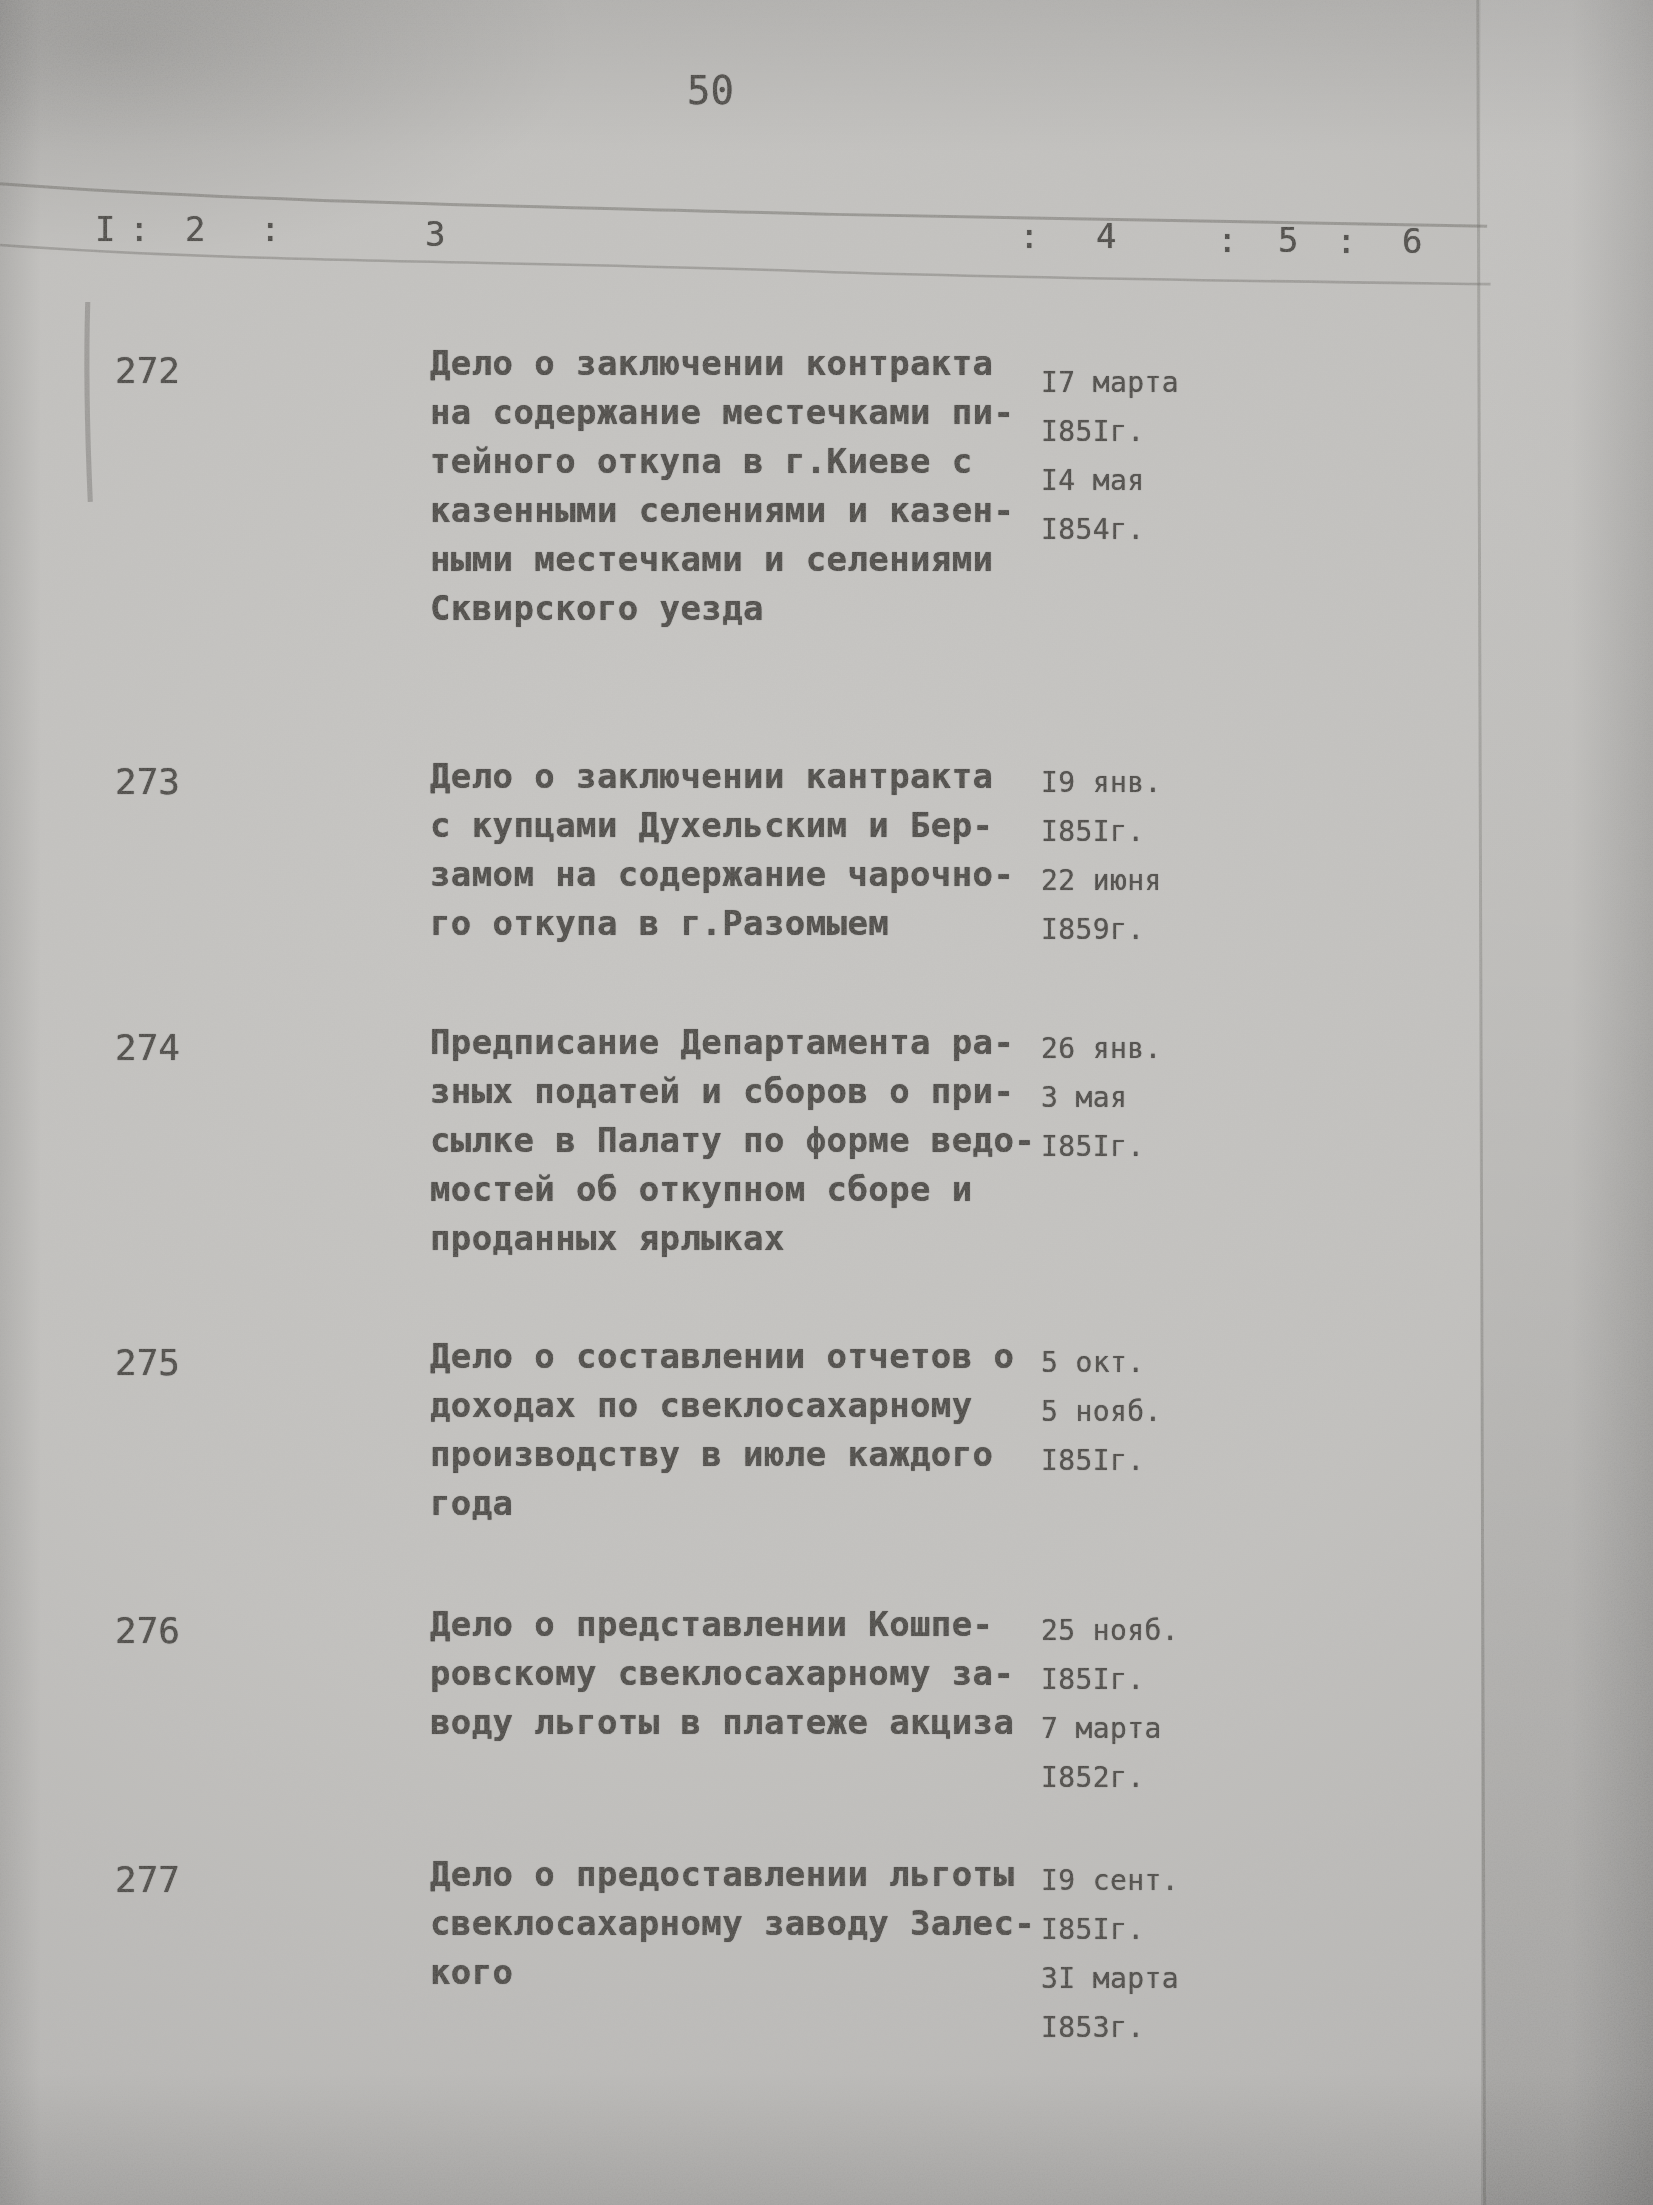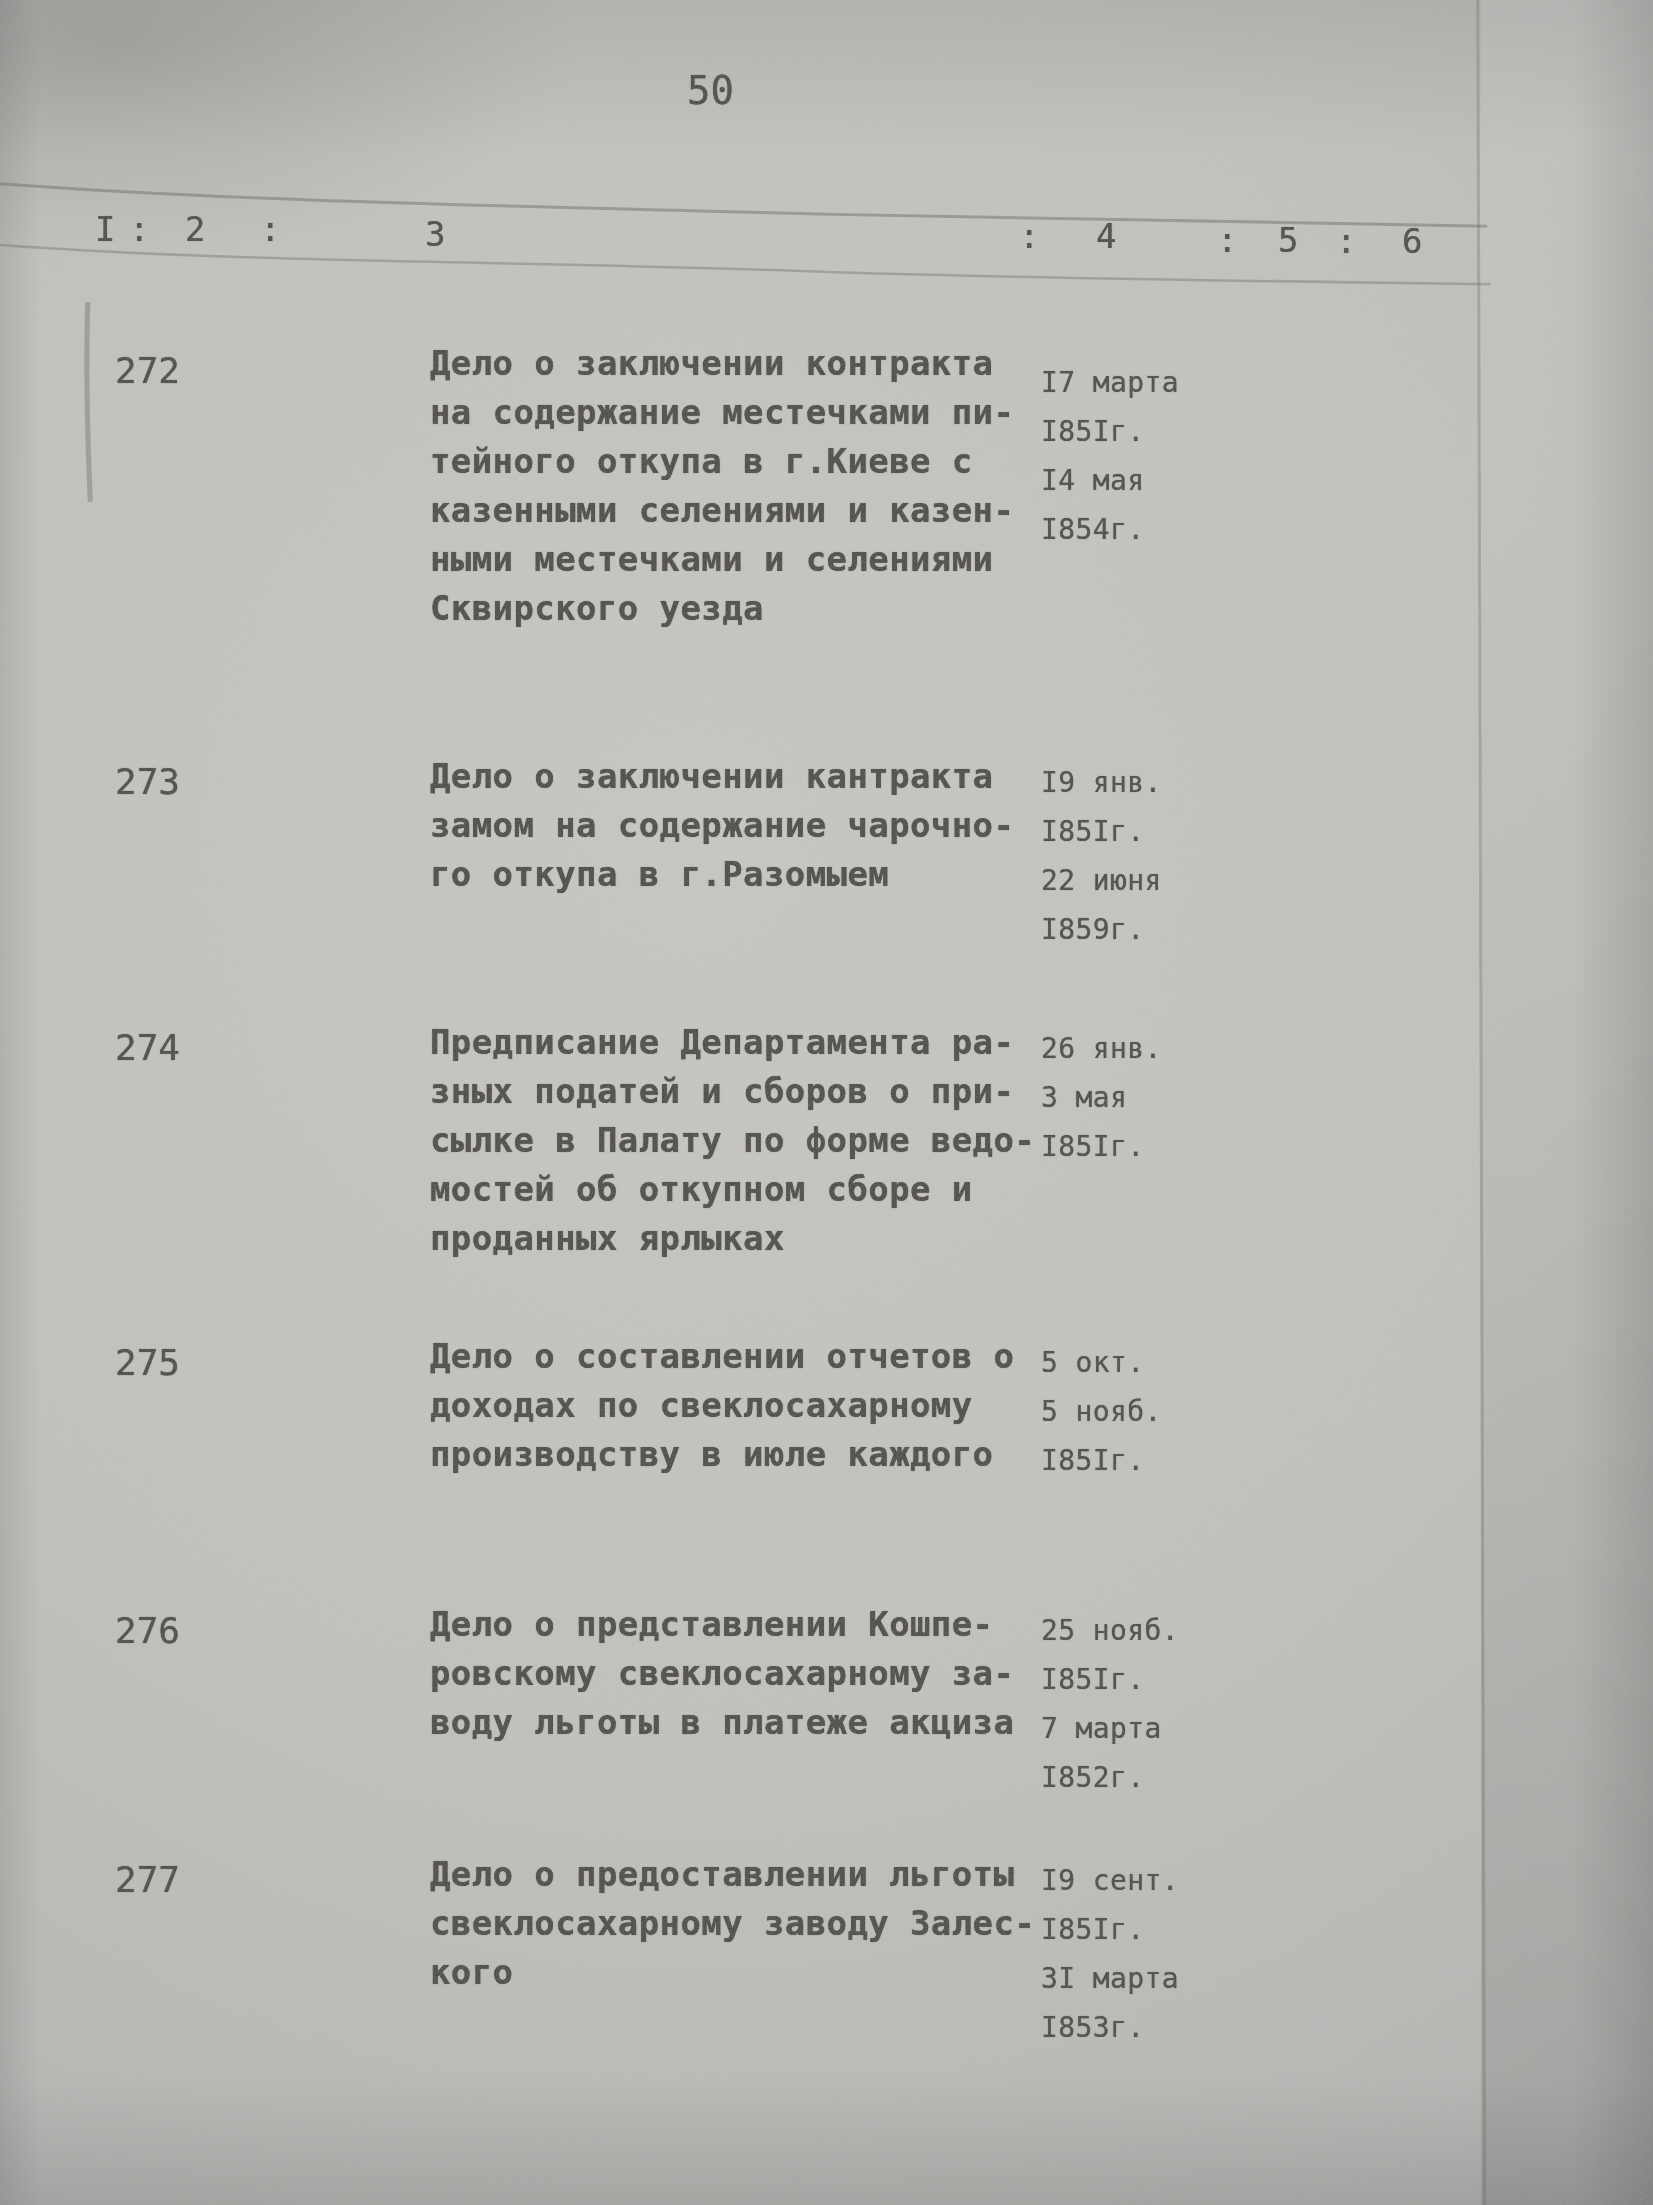--- a/index.html
+++ b/index.html
@@ -114,20 +114,21 @@
         <div class="line">I85Iг.</div>
         <div class="line">I4 мая</div>
         <div class="line">I854г.</div>
       </div>
     </div>
 
     <div>
       <div class="num" style="top:745px">273</div>
       <div class="desc" style="top:752px">
         <div class="line">Дело о заключении кантракта</div>
+        <div class="line">с купцами Духельским и Бер-</div>
         <div class="line">замом на содержание чарочно-</div>
         <div class="line">го откупа в г.Разомыем</div>
       </div>
       <div class="dates" style="top:758px">
         <div class="line">I9 янв.</div>
         <div class="line">I85Iг.</div>
         <div class="line">22 июня</div>
         <div class="line">I859г.</div>
       </div>
     </div>
@@ -147,20 +148,21 @@
         <div class="line">I85Iг.</div>
       </div>
     </div>
 
     <div>
       <div class="num" style="top:1326px">275</div>
       <div class="desc" style="top:1332px">
         <div class="line">Дело о составлении отчетов о</div>
         <div class="line">доходах по свеклосахарному</div>
         <div class="line">производству в июле каждого</div>
+        <div class="line">года</div>
       </div>
       <div class="dates" style="top:1338px">
         <div class="line">5 окт.</div>
         <div class="line">5 нояб.</div>
         <div class="line">I85Iг.</div>
       </div>
     </div>
 
     <div>
       <div class="num" style="top:1594px">276</div>

